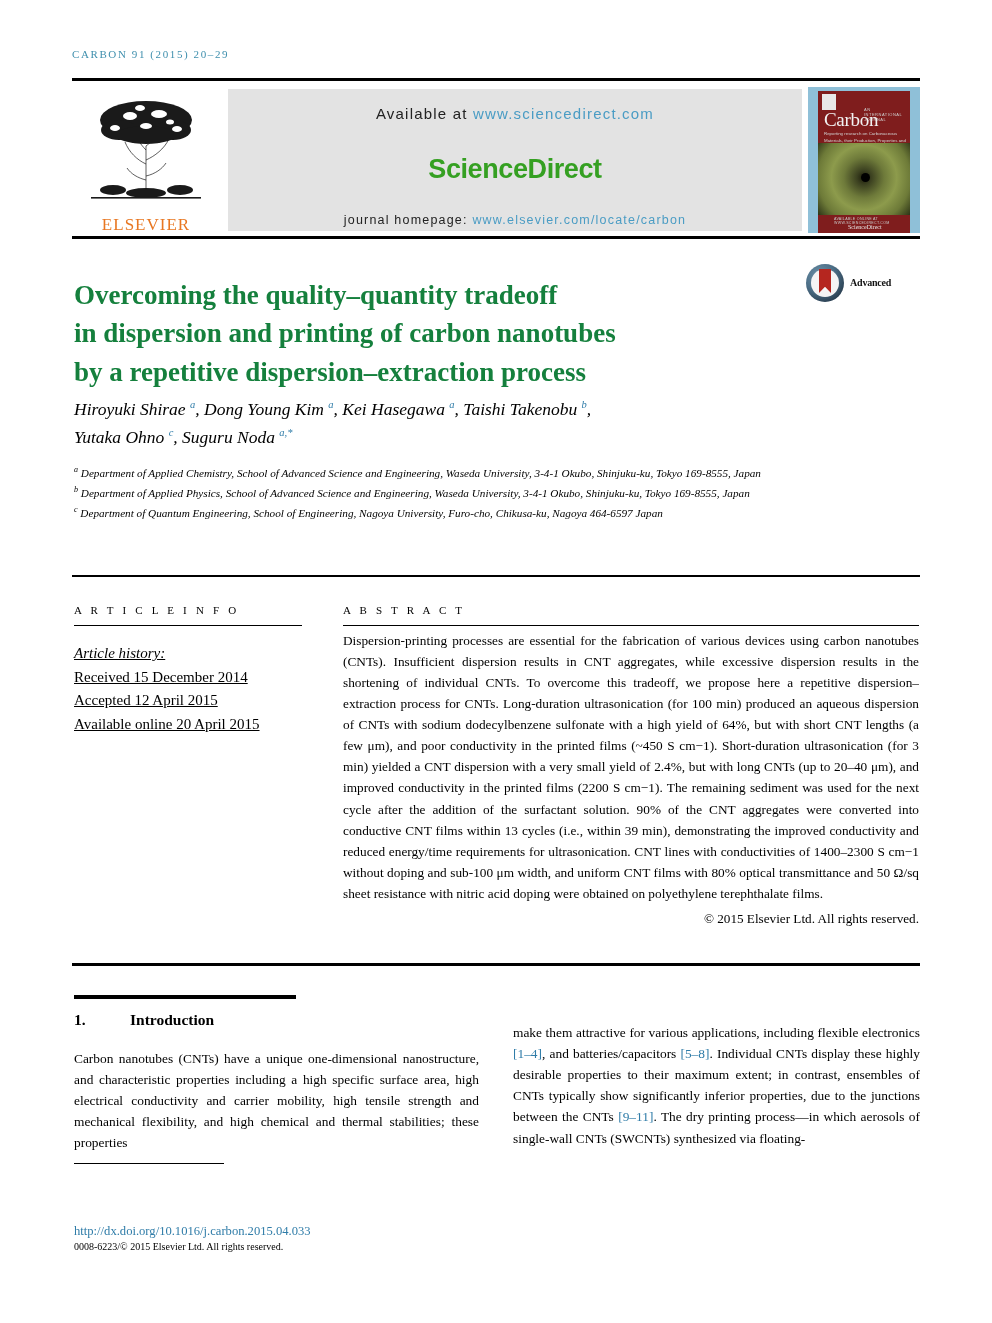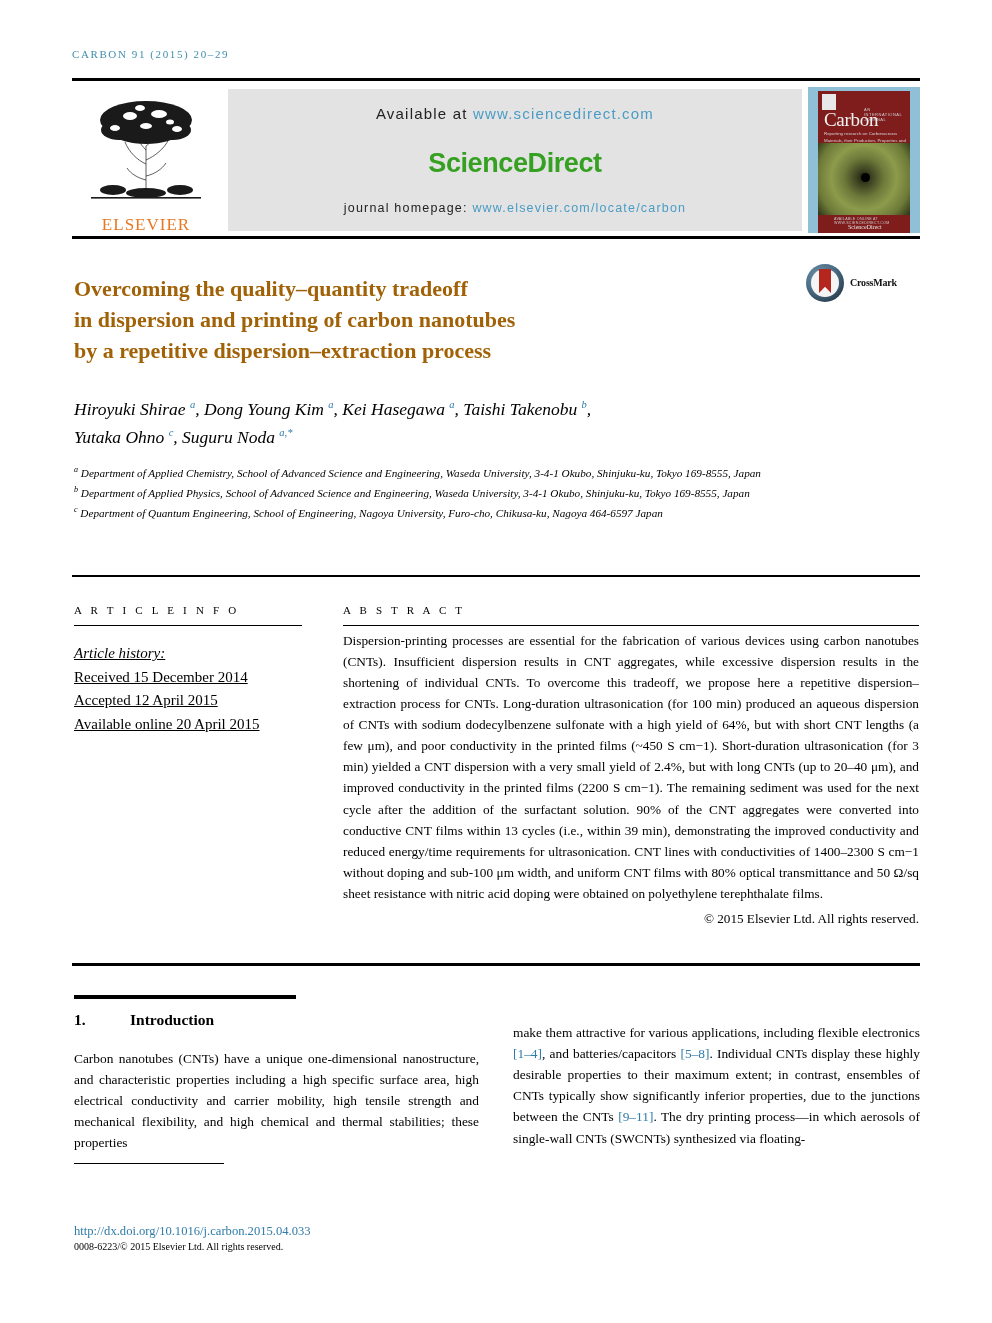--- a/index.html
+++ b/index.html
@@ -79,21 +79,21 @@
   }
   .sd-banner {
     flex: 1 1 auto;
     background: #e3e3e3;
     margin: 4px 6px 4px 8px;
     position: relative;
     display: flex;
     flex-direction: column;
     justify-content: space-between;
     align-items: center;
-    padding: 16px 0 14px 0;
+    padding: 16px 0 2px 0;
     box-sizing: border-box;
   }
   .sd-avail {
     font-family: "Liberation Sans", sans-serif;
     font-size: 15px;
     letter-spacing: 1.2px;
     color: #222;
   }
   .sd-avail .lnk { color: #4a9cc4; }
   .sd-logo {
@@ -184,23 +184,23 @@
     background: #000;
   }
 
   
   .title {
     position: absolute;
     left: 74px; top: 258px;
     width: 700px;
     font-family: "Liberation Serif", serif;
     font-weight: bold;
-    font-size: 22px;
+    font-size: 27px;
     line-height: 1.42;
-    color: #a16207;
+    color: #15803d;
   }
   .crossmark {
     position: absolute;
     left: 806px; top: 264px;
     width: 110px; height: 42px;
   }
   .cm-badge {
     position: absolute; left: 0; top: 0;
     width: 38px; height: 38px;
     border-radius: 50%;
@@ -449,21 +449,21 @@
   <div class="rule-under-masthead"></div>
 
   <h1 class="title">
     <span>Overcoming the quality–quantity tradeoff</span><br>
     <span>in dispersion and printing of carbon nanotubes</span><br>
     <span>by a repetitive dispersion–extraction process</span>
   </h1>
 
   <div class="crossmark">
     <div class="cm-badge"></div>
-    <div class="cm-text">CrossMark</div>
+    <div class="cm-text">Advanced</div>
   </div>
 
   <div class="authors">Hiroyuki Shirae <sup>a</sup>, Dong Young Kim <sup>a</sup>, Kei Hasegawa <sup>a</sup>, Taishi Takenobu <sup>b</sup>,<br>Yutaka Ohno <sup>c</sup>, Suguru Noda <sup>a,*</sup></div>
 
   <div class="affils">
     <div><sup>a</sup> <span>Department of Applied Chemistry, School of Advanced Science and Engineering, Waseda University, 3-4-1 Okubo, Shinjuku-ku, Tokyo 169-8555, Japan</span></div>
     <div><sup>b</sup> <span>Department of Applied Physics, School of Advanced Science and Engineering, Waseda University, 3-4-1 Okubo, Shinjuku-ku, Tokyo 169-8555, Japan</span></div>
     <div><sup>c</sup> <span>Department of Quantum Engineering, School of Engineering, Nagoya University, Furo-cho, Chikusa-ku, Nagoya 464-6597 Japan</span></div>
   </div>
 

